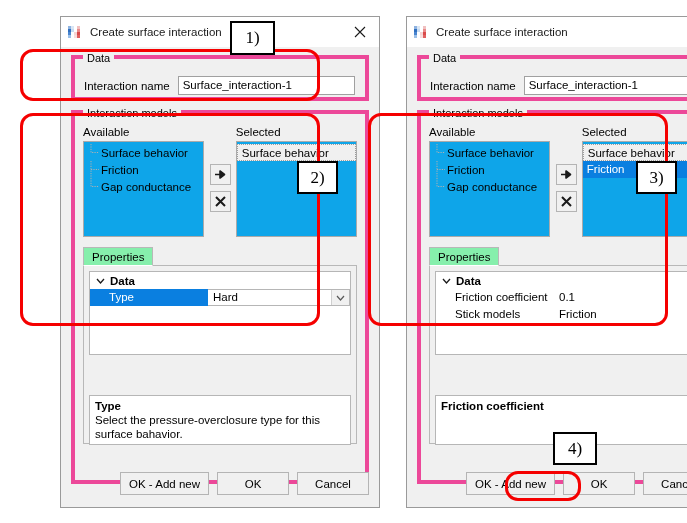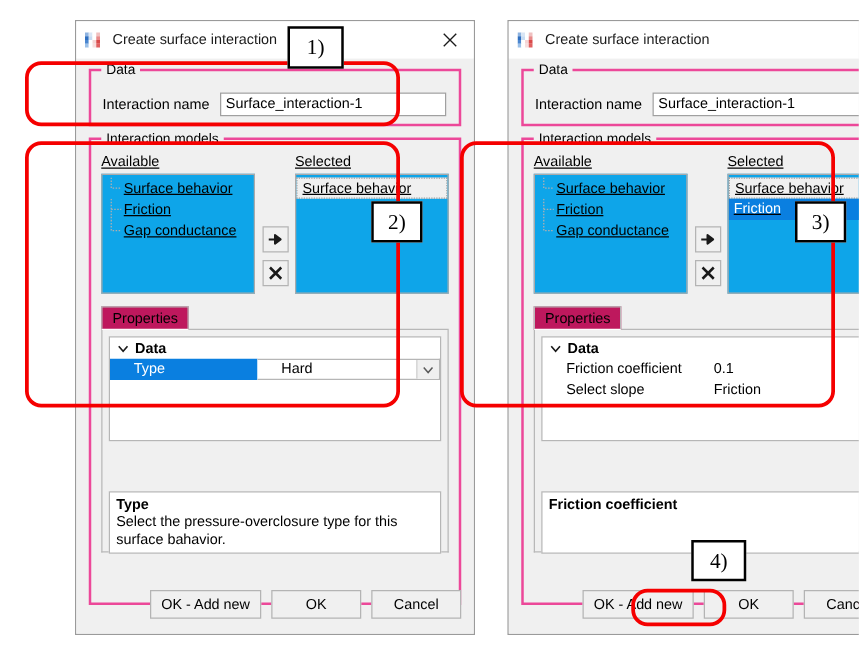--- a/index.html
+++ b/index.html
@@ -66,21 +66,21 @@
     position: absolute;
     left: 0; right: 0;
     top: 30px; bottom: 0;
     background: #f0f0f0;
     padding: 8px 10px 0 10px;
     box-sizing: border-box;
   }
 
   
   .group {
-    border: 2px solid #ec4899;
+    border: 4px solid #ec4899;
     position: relative;
     box-sizing: border-box;
     padding: 0;
   }
   .group > .group-title {
     position: absolute;
     top: -7px;
     left: 8px;
     background: #f0f0f0;
     padding: 0 4px;
@@ -119,22 +119,21 @@
   }
 
   .group.models-group {
     height: 374px;
     padding: 12px 8px 8px 8px;
   }
 
   
   .lists-row {
     display: flex;
-    align-items: flex-end;
-    text-decoration: underline;
+    align-items: center;
   }
   .list-col { display: flex; flex-direction: column; }
   .list-col.available { width: 123px; }
   .list-col.selected  { width: 123px; }
   .list-head {
     font-size: 11.5px;
     margin-bottom: 3px;
     color: #000;
   }
   .listbox {
@@ -202,21 +201,21 @@
     height: 19px;
     display: flex;
     align-items: flex-end;
     border-bottom: 1px solid #b8b8b8;
   }
   .tab {
     height: 19px;
     line-height: 18px;
     padding: 0 8px;
     font-size: 11.5px;
-    background: #be185d;
+    background: #86efac;
     border: 1px solid #b8b8b8;
     border-bottom: 1px solid #ffffff;
     box-sizing: border-box;
     position: relative;
     top: 1px;
   }
   .tab-filler { flex: 1; }
 
   .panel {
     background: #f0f0f0;
@@ -262,21 +261,21 @@
     box-sizing: border-box;
     white-space: nowrap;
   }
   .prop-name.highlight {
     background: #0a7fe0;
     color: #ffffff;
   }
   .prop-value {
     flex: 1;
     line-height: 17px;
-    padding-left: 19px;
+    padding-left: 5px;
     white-space: nowrap;
     box-sizing: border-box;
     position: relative;
   }
   .prop-row.editing .prop-value {
     background: #ffffff;
     border: 1px solid #b6b6b6;
     border-left: none;
     line-height: 15px;
   }
@@ -584,21 +583,21 @@
             <svg class="chevron" viewBox="0 0 13 13">
               <path d="M3 5 L6.5 9 L10 5" stroke="#1a1a1a" stroke-width="1.3" fill="none"></path>
             </svg>
             <span>Data</span>
           </div>
           <div class="prop-row">
             <div class="prop-name">Friction coefficient</div>
             <div class="prop-value">0.1</div>
           </div>
           <div class="prop-row">
-            <div class="prop-name">Select slope</div>
+            <div class="prop-name">Stick models</div>
             <div class="prop-value">Friction</div>
           </div>
         </div>
 
         <div class="desc-box">
           <div class="desc-title">Friction coefficient</div>
         </div>
       </div>
     </div>
 

